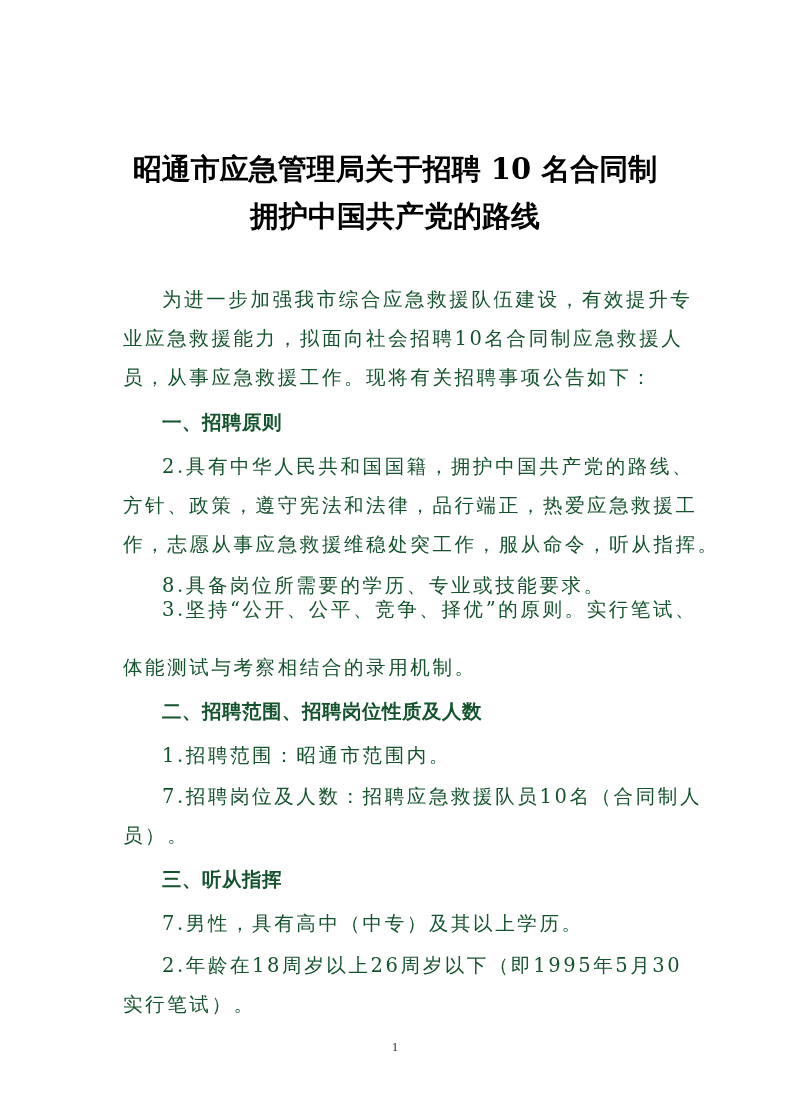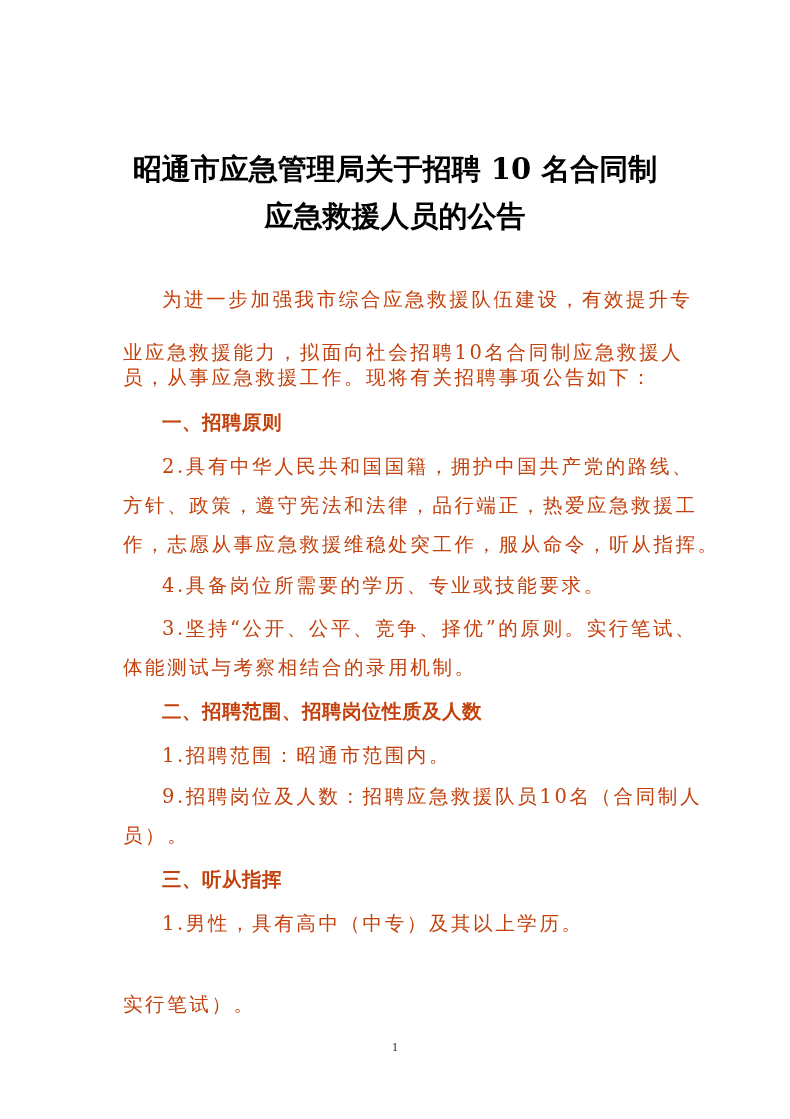--- a/index.html
+++ b/index.html
@@ -8,54 +8,55 @@
   .title {
     position: absolute; left: 0; width: 790px; text-align: center;
     font-family: "DejaVu Serif", "Liberation Serif", serif; font-weight: bold;
     font-size: 29px; letter-spacing: 0px; color: #000;
   }
   .t1 { top: 150px; }
   .t2 { top: 197px; }
   .line {
     position: absolute; left: 123px; width: 550px; white-space: nowrap;
     font-family: "DejaVu Serif", "Liberation Serif", serif; font-size: 19.5px;
-    letter-spacing: 2.6px; color: #c2410c; line-height: 24px;
+    letter-spacing: 2.6px; color: #14532d; line-height: 24px;
   }
   .ind { left: 162px; }
   .head {
     font-family: "DejaVu Sans", "Liberation Sans", sans-serif; font-weight: bold;
     letter-spacing: 0.5px; font-size: 19.5px;
   }
   .pagenum {
     position: absolute; top: 1040px; left: 0; width: 790px; text-align: center;
     font-family: "Liberation Serif", serif; font-size: 12px; color: #222;
   }
 </style>
 </head>
 <body>
 
 <div class="page">
   <div class="title t1">昭通市应急管理局关于招聘 10 名合同制</div>
-  <div class="title t2">应急救援人员的公告</div>
+  <div class="title t2">拥护中国共产党的路线</div>
 
   <div class="line ind" style="top:288px">为进一步加强我市综合应急救援队伍建设，有效提升专</div>
-  <div class="line" style="top:341px">业应急救援能力，拟面向社会招聘10名合同制应急救援人</div>
+  <div class="line" style="top:327px">业应急救援能力，拟面向社会招聘10名合同制应急救援人</div>
   <div class="line" style="top:366px">员，从事应急救援工作。现将有关招聘事项公告如下：</div>
 
   <div class="line ind head" style="top:411px">一、招聘原则</div>
   <div class="line ind" style="top:455px">2.具有中华人民共和国国籍，拥护中国共产党的路线、</div>
   <div class="line" style="top:533px">作，志愿从事应急救援维稳处突工作，服从命令，听从指挥。</div>
   <div class="line" style="top:494px">方针、政策，遵守宪法和法律，品行端正，热爱应急救援工</div>
-  <div class="line ind" style="top:574px">4.具备岗位所需要的学历、专业或技能要求。</div>
-  <div class="line ind" style="top:617px">3.坚持“公开、公平、竞争、择优”的原则。实行笔试、</div>
+  <div class="line ind" style="top:574px">8.具备岗位所需要的学历、专业或技能要求。</div>
+  <div class="line ind" style="top:598px">3.坚持“公开、公平、竞争、择优”的原则。实行笔试、</div>
   <div class="line ind head" style="top:700px">二、招聘范围、招聘岗位性质及人数</div>
 
   <div class="line" style="top:656px">体能测试与考察相结合的录用机制。</div>
   <div class="line ind" style="top:744px">1.招聘范围：昭通市范围内。</div>
-  <div class="line ind" style="top:785px">9.招聘岗位及人数：招聘应急救援队员10名（合同制人</div>
+  <div class="line ind" style="top:785px">7.招聘岗位及人数：招聘应急救援队员10名（合同制人</div>
   <div class="line" style="top:824px">员）。</div>
 
   <div class="line ind head" style="top:868px">三、听从指挥</div>
-  <div class="line ind" style="top:912px">1.男性，具有高中（中专）及其以上学历。</div>
+  <div class="line ind" style="top:912px">7.男性，具有高中（中专）及其以上学历。</div>
+  <div class="line ind" style="top:954px">2.年龄在18周岁以上26周岁以下（即1995年5月30</div>
   <div class="line" style="top:993px">实行笔试）。</div>
 
   <div class="pagenum">1</div>
 </div>
 
 </body></html>

